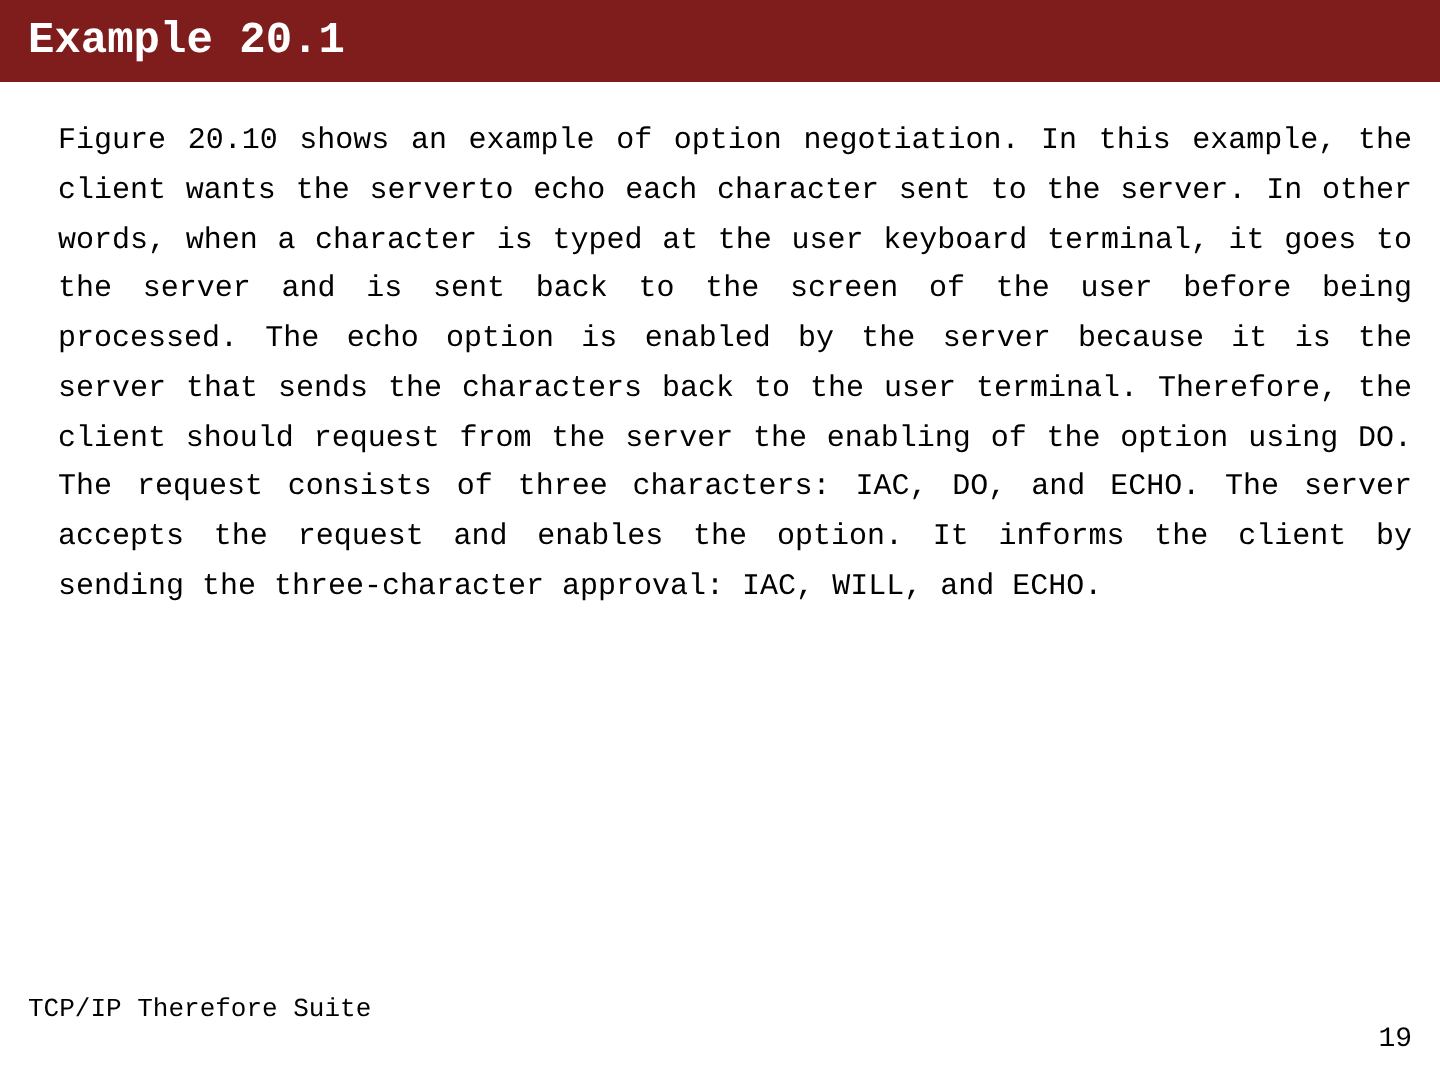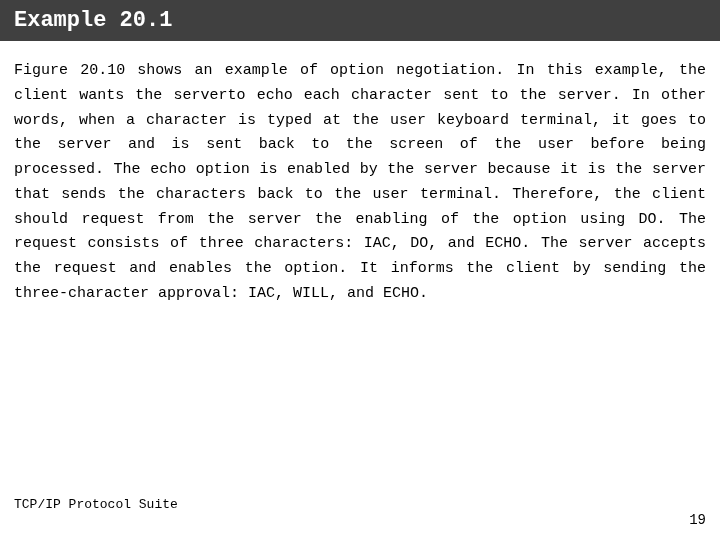--- a/index.html
+++ b/index.html
@@ -18,36 +18,36 @@
 
     .page-container {
       width: 720px;
       height: 540px;
       display: flex;
       flex-direction: column;
       padding: 0;
     }
 
     .header {
-      background-color: #404040;
+      background-color: #7f1d1d;
       padding: 8px 14px;
       display: flex;
       align-items: center;
     }
 
     .header-title {
       color: #ffffff;
       font-size: 22px;
       font-weight: bold;
       font-family: 'Courier New', Courier, monospace;
     }
 
     .content {
       flex: 1;
-      padding: 18px 14px 10px 14px;
+      padding: 18px 14px 10px 29px;
       display: flex;
       flex-direction: column;
     }
 
     .body-text {
       font-size: 15px;
       line-height: 1.65;
       color: #000000;
       font-family: 'Courier New', Courier, monospace;
       font-weight: normal;
@@ -82,17 +82,17 @@
 
   <div class="header">
     <span class="header-title">Example 20.1</span>
   </div>
 
   <div class="content">
     <p class="body-text">Figure 20.10 shows an example of option negotiation. In this example, the client wants the serverto echo each character sent to the server. In other words, when a character is typed at the user keyboard terminal, it goes to the server and is sent back to the screen of the user before being processed. The echo option is enabled by the server because it is the server that sends the characters back to the user terminal. Therefore, the client should request from the server the enabling of the option using DO. The request consists of three characters: IAC, DO, and ECHO. The server accepts the request and enables the option. It informs the client by sending the three-character approval: IAC, WILL, and ECHO.</p>
   </div>
 
   <div class="footer">
-    <span class="footer-left">TCP/IP Protocol Suite</span>
+    <span class="footer-left">TCP/IP Therefore Suite</span>
     <span class="footer-right">19</span>
   </div>
 
 </div>
 
 </body></html>

